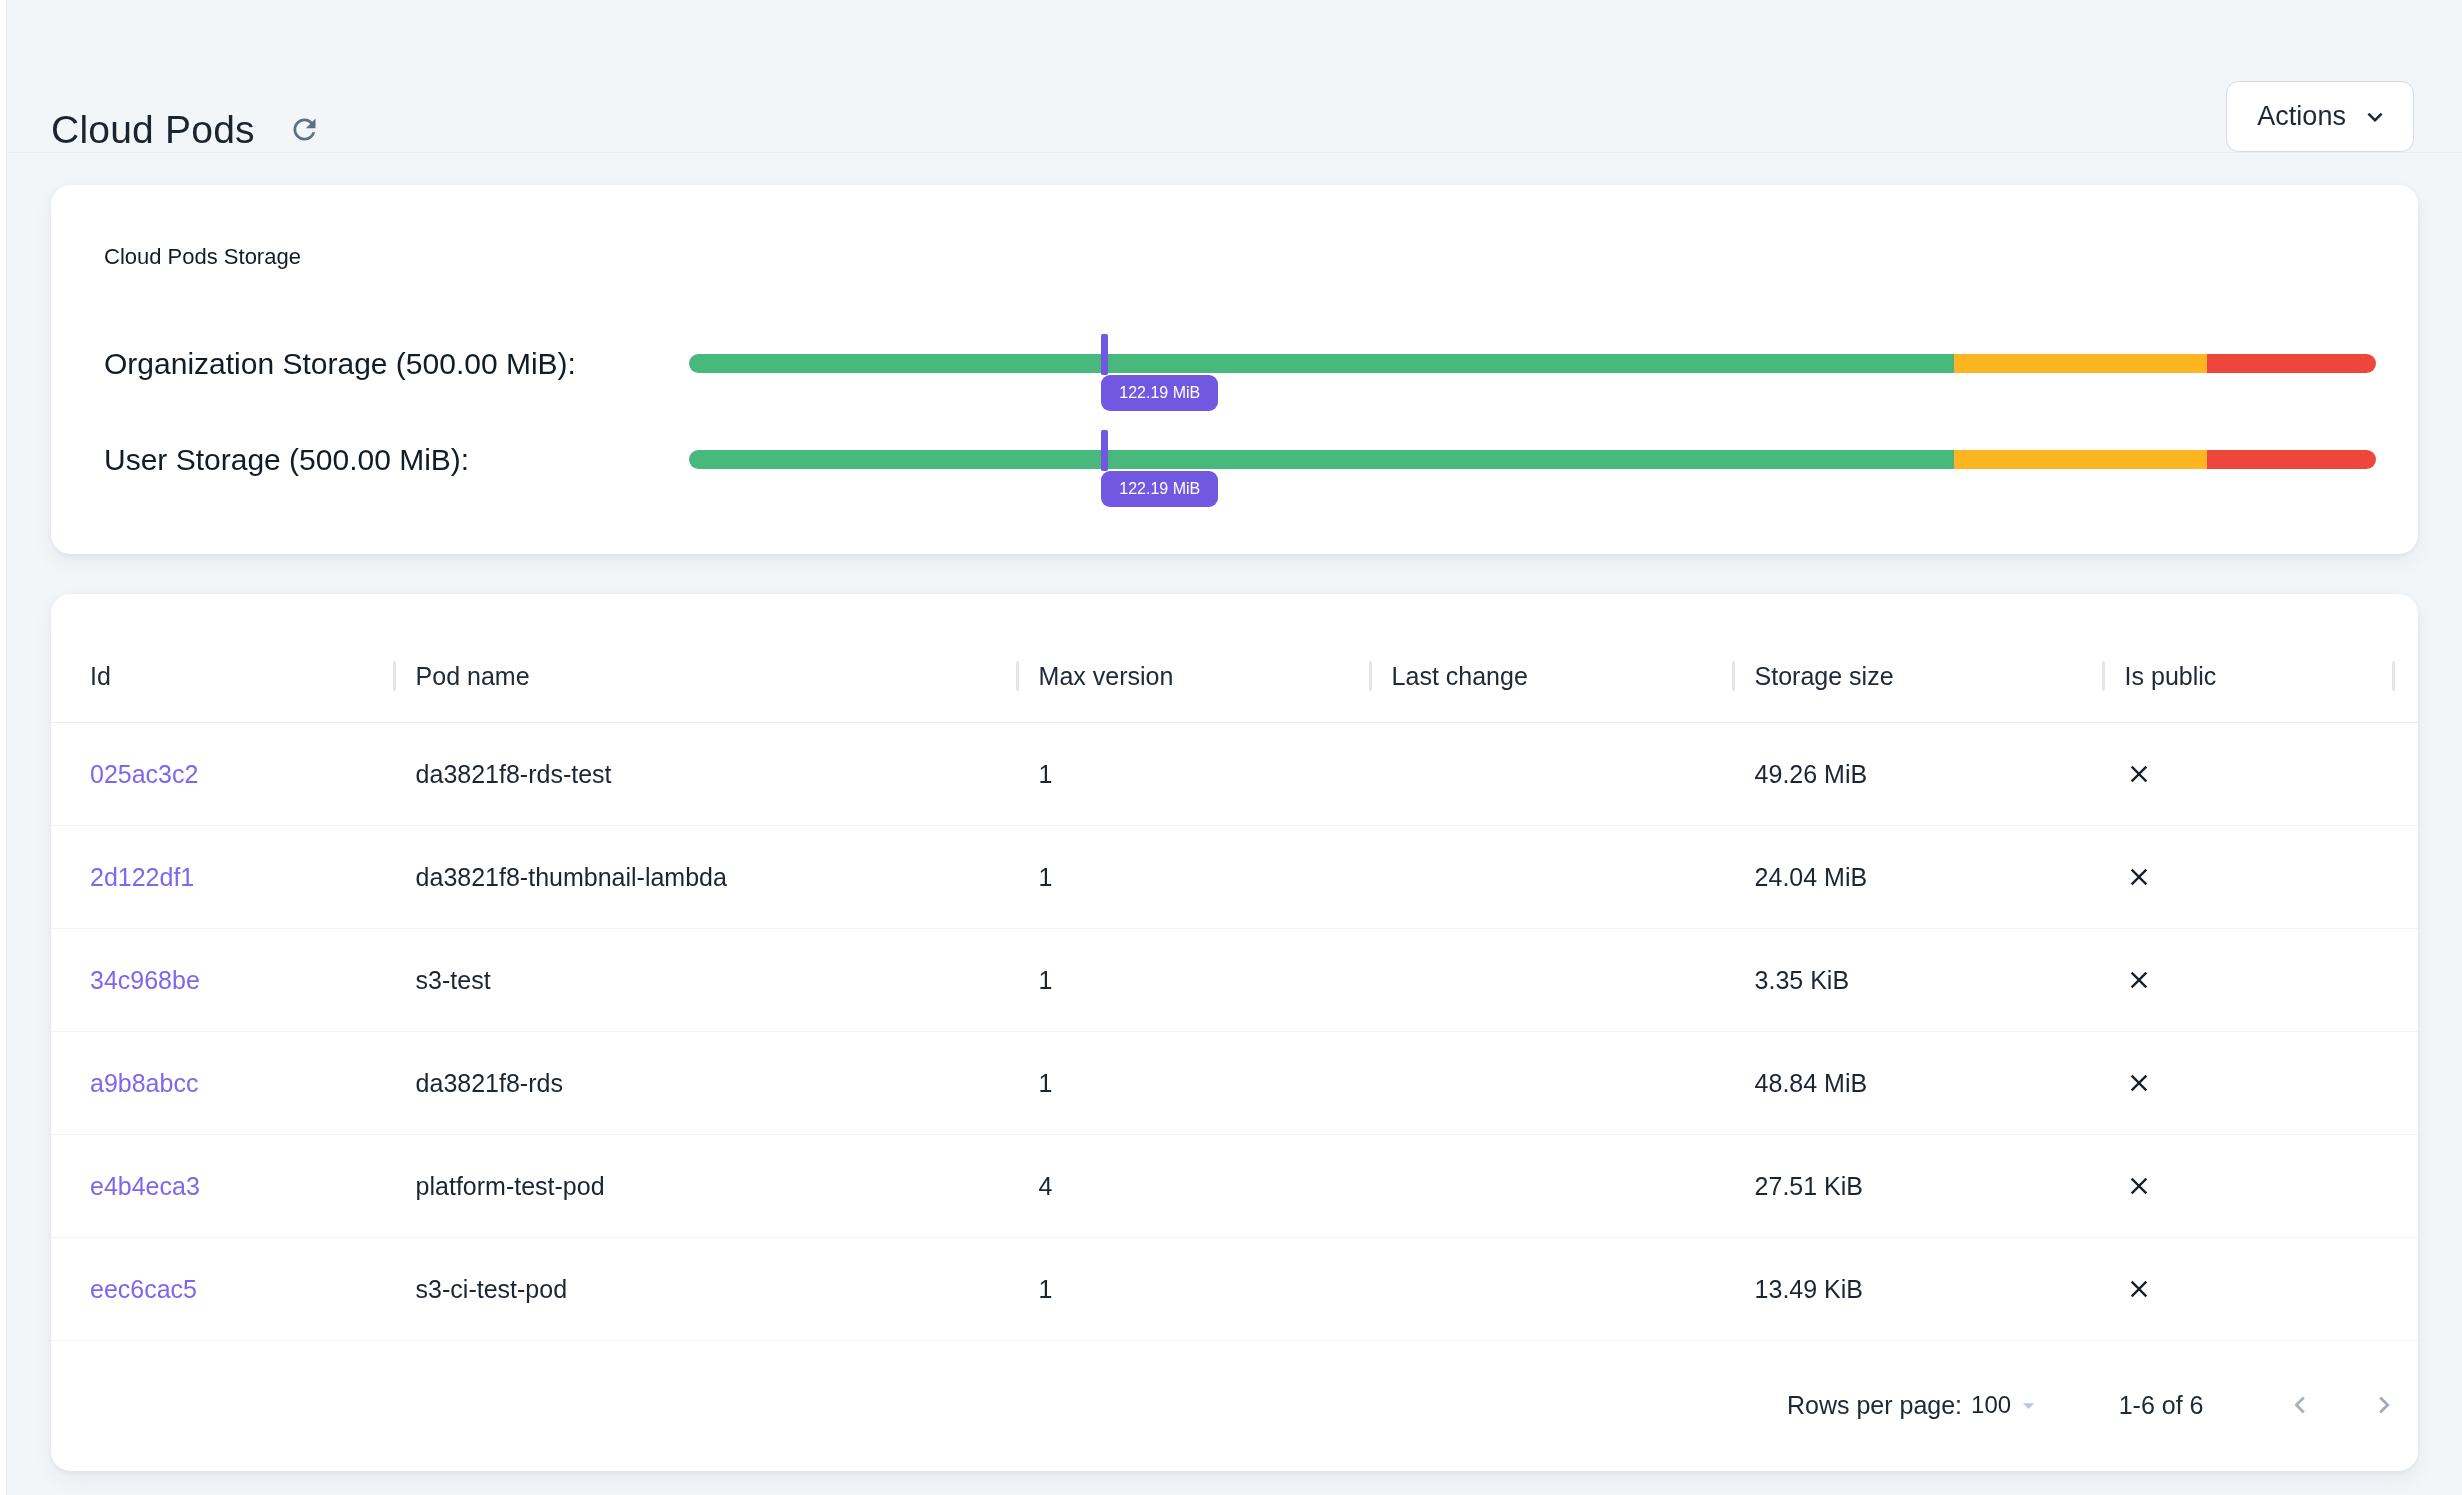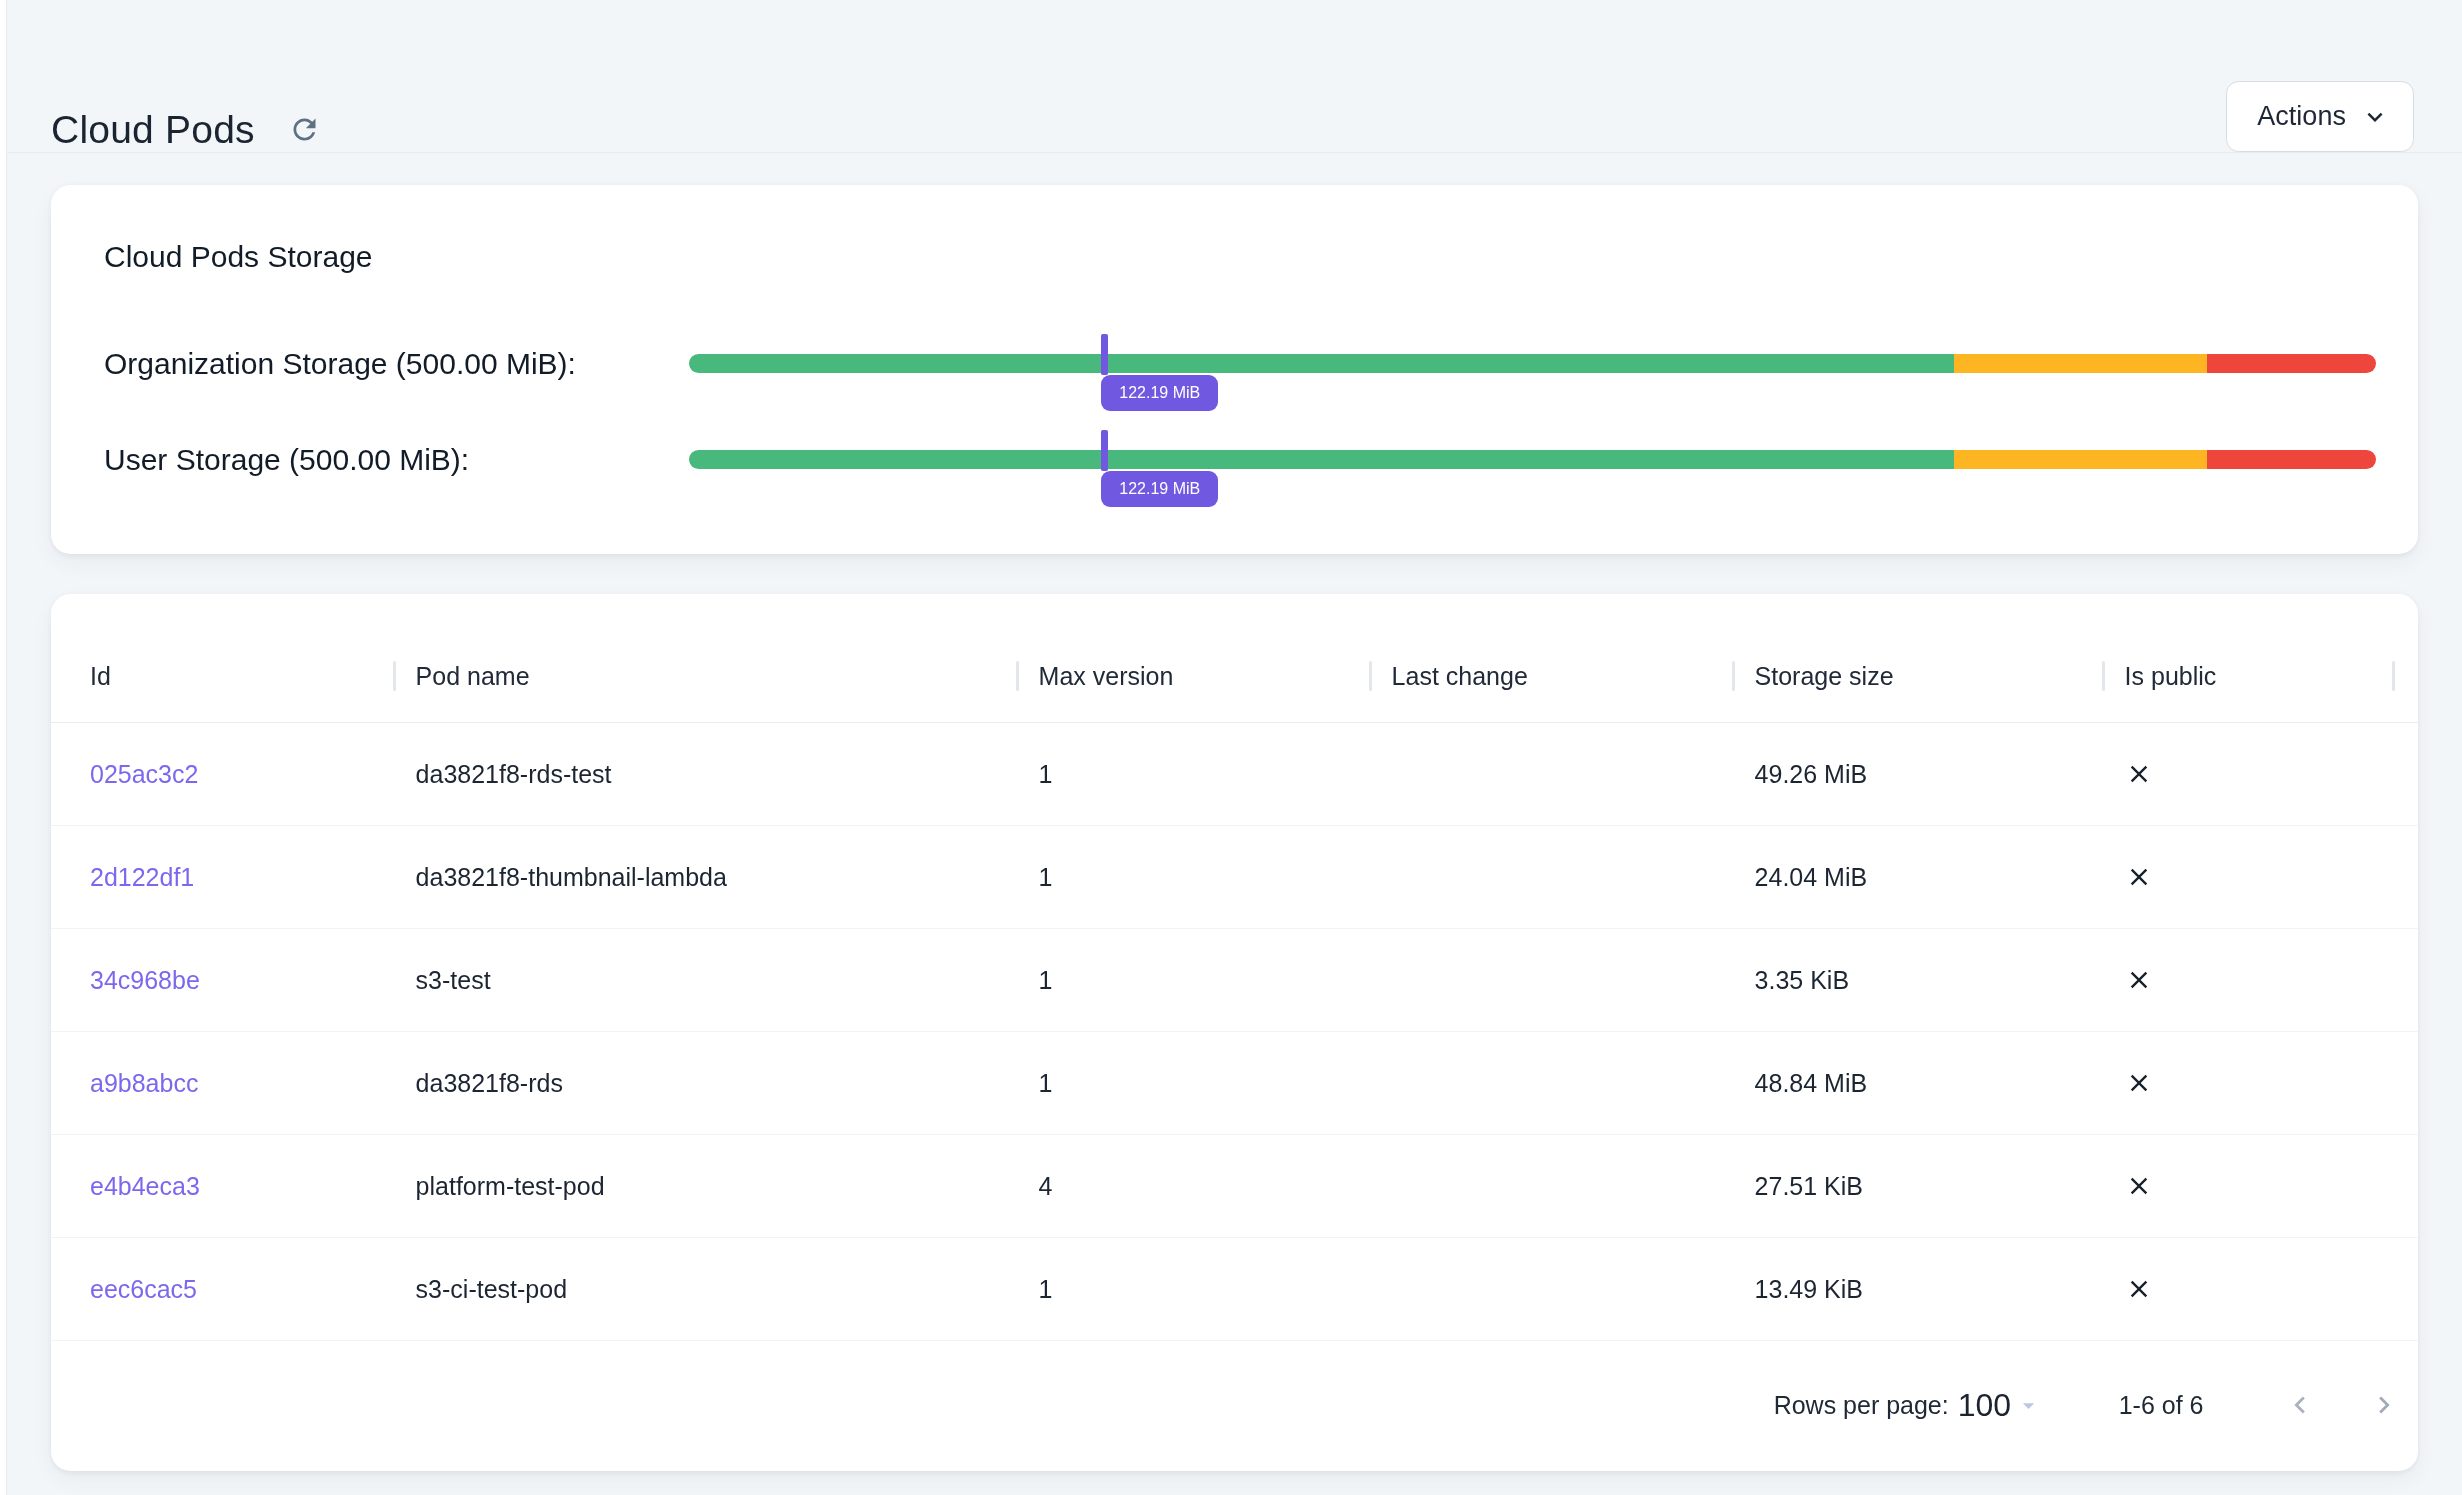--- a/index.html
+++ b/index.html
@@ -36,21 +36,21 @@
     font-family:inherit; font-size:27px; color:#1d2736; cursor:pointer;
   }
   
   .card {
     position:absolute; left:51px; width:2367px; background:#fff;
     border-radius:19.6px;
     box-shadow:0 1.8px 5.3px rgba(20,35,60,.06), 0 9px 21.4px rgba(20,35,60,.05);
   }
   
   .storage-card { top:185px; height:369px; padding:53px 42px 0 53px; }
-  .storage-title { font-size:30px; color:#121c28; line-height:37px; font-weight:400; }
+  .storage-title { font-size:22px; color:#121c28; line-height:37px; font-weight:400; }
   .storage-row { display:flex; align-items:center; height:53px; }
   .storage-row.first { margin-top:62px; }
   .storage-row.second { margin-top:43px; }
   .storage-label { flex:none; width:585px; font-size:30px; color:#121c28; }
   .bar-wrap { flex:1; position:relative; height:19.6px; }
   .bar-track {
     position:absolute; inset:0; display:flex;
     border-radius:9.8px; overflow:hidden;
   }
   .bar-seg { height:100%; }
@@ -89,21 +89,21 @@
   .x-wrap { display:flex; align-items:center; }
   
   .tfoot {
     height:128px; display:flex; align-items:center; justify-content:flex-end;
     padding-right:12.5px; font-size:25px; color:#202a36;
   }
   .rpp-select {
     display:flex; align-items:center; margin-left:9px; cursor:pointer;
     background:transparent; border:none; font-family:inherit;
   }
-  .rpp-value { font-size:32px; color:#1b2430;text-align:right; }
+  .rpp-value { font-size:24px; color:#1b2430;text-align:right; }
   .range-label { margin-left:77px; }
   .page-btn { width:43px; height:43px; margin-left:75px; border-radius:50%; }
   .page-btn.next { margin-left:41px; }
 </style>
 </head>
 <body>
 
 <div class="sidebar-sliver"></div>
 
 <div class="page-header">

